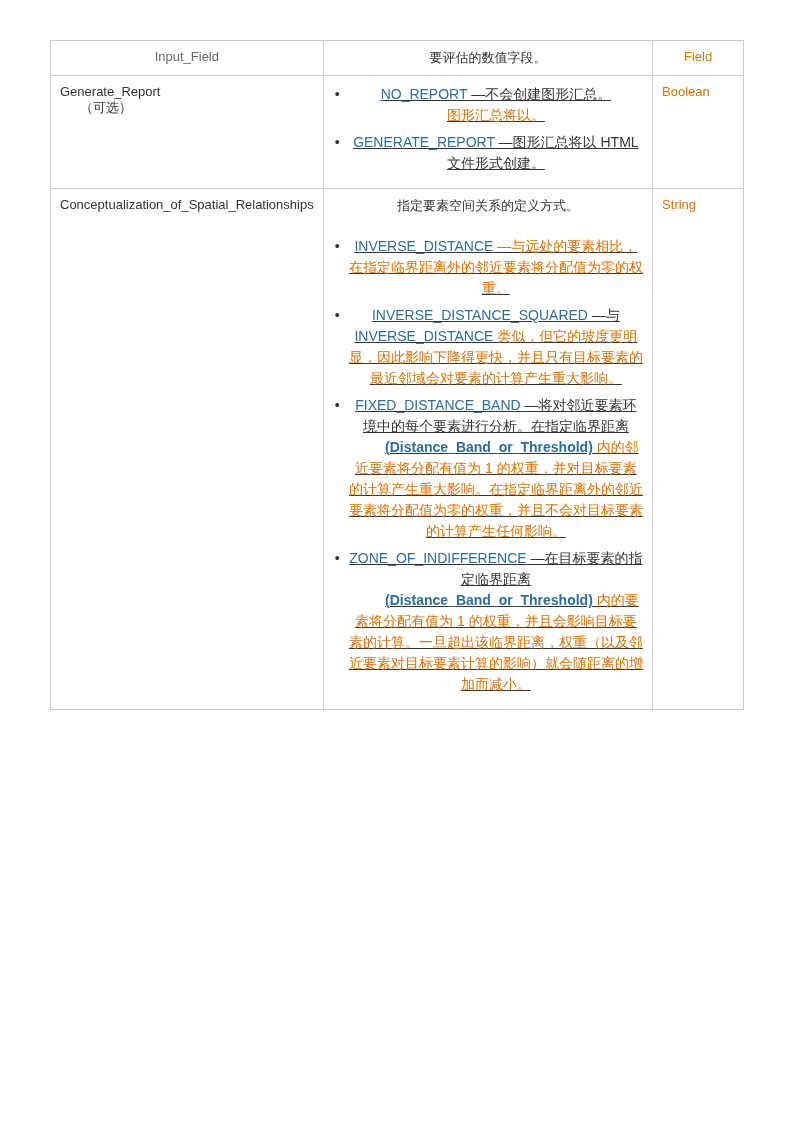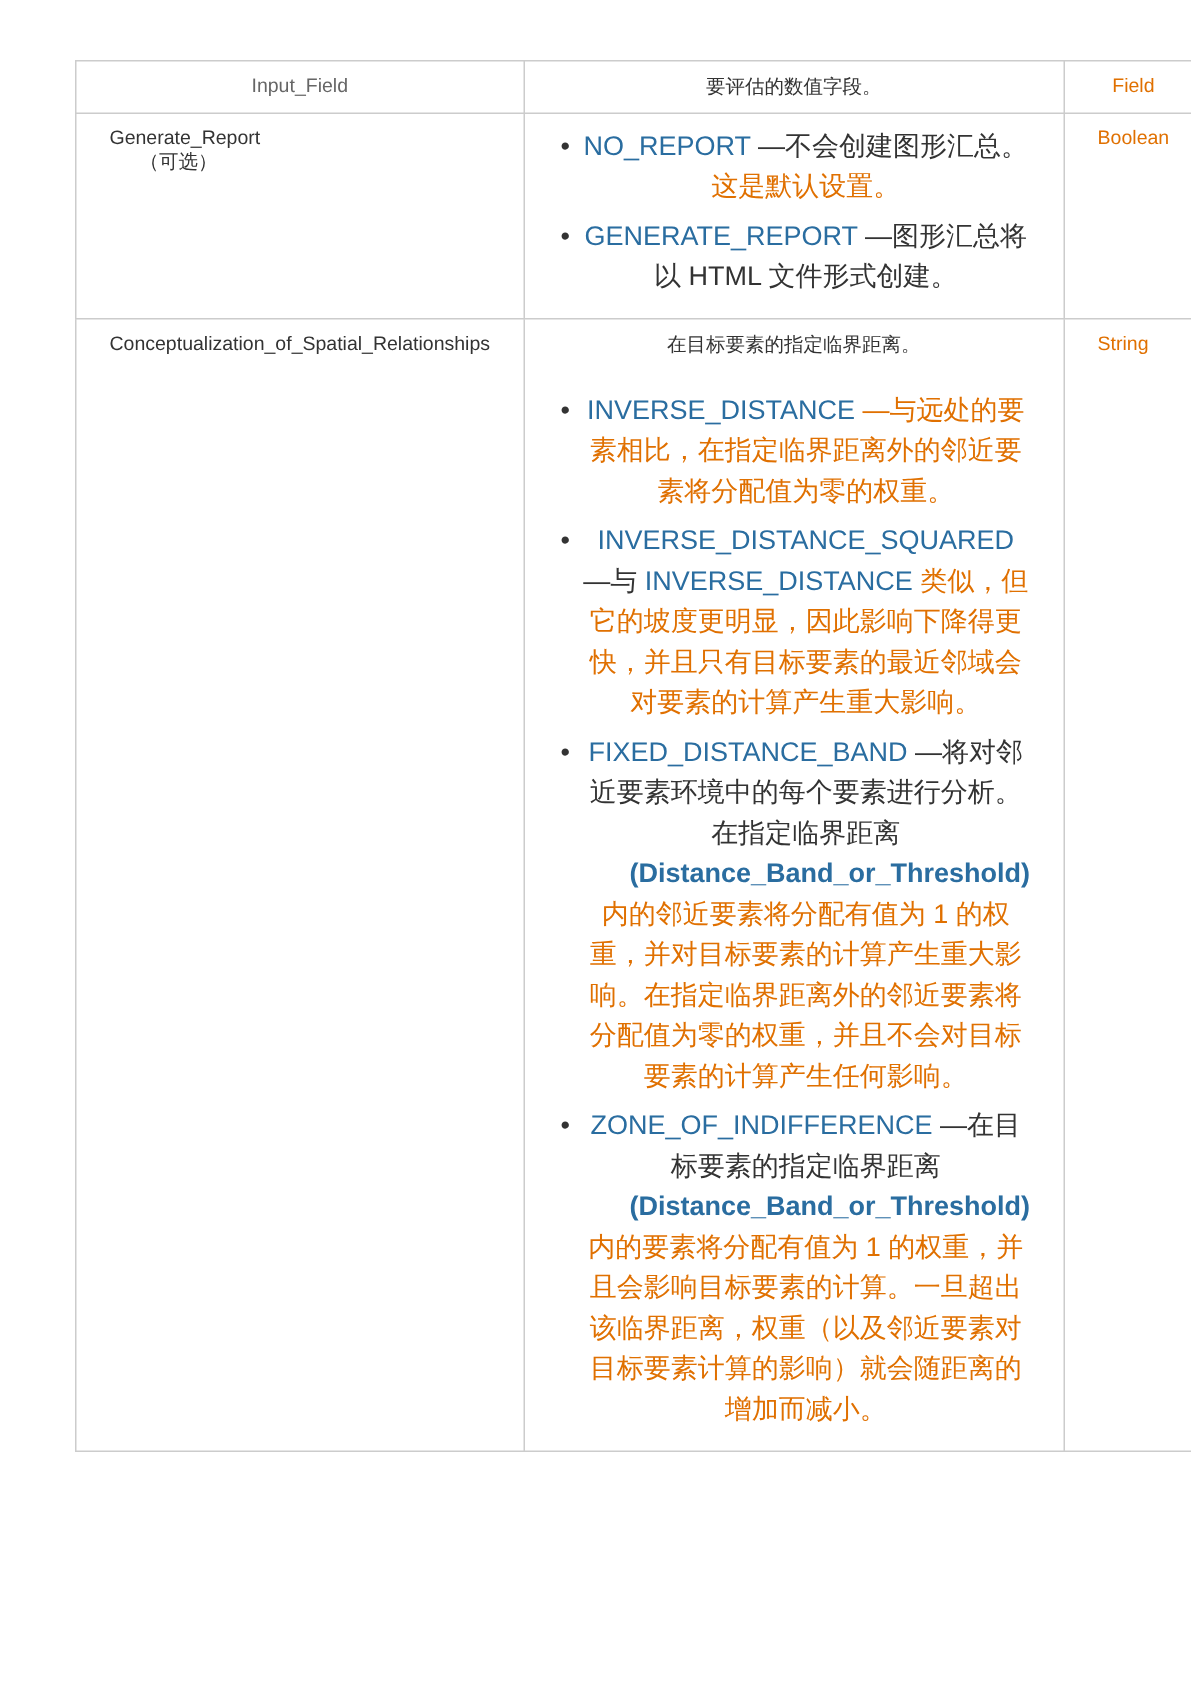--- a/index.html
+++ b/index.html
@@ -17,21 +17,21 @@
       padding: 40px 50px;
     }
     .main-table {
       width: 100%;
       border-collapse: collapse;
       border: 1px solid #ccc;
     }
     .main-table th,
     .main-table td {
       border: 1px solid #ccc;
-      padding: 8px 22px;
+      padding: 8px 9px;
       vertical-align: top;
     }
     .main-table thead th {
       background: #fff;
       font-weight: normal;
     }
     .col-field {
       width: 200px;
     }
     .col-desc {
@@ -73,23 +73,24 @@
     }
     .bullet-list {
       list-style: none;
       padding: 0;
       margin: 0;
     }
     .bullet-list li {
       position: relative;
       padding-left: 16px;
       margin-bottom: 6px;
-      font-size: 18px;
+      font-size: 14px;
       line-height: 1.5;
       color: #333;
+      text-decoration: underline;
     }
     .bullet-list li::before {
       content: "•";
       position: absolute;
       left: 2px;
       top: 0;
       color: #333;
     }
     .orange-text {
       color: #E07000;
@@ -112,29 +113,29 @@
       <th class="col-field header-input">Input_Field</th>
       <th class="col-desc header-desc">要评估的数值字段。</th>
       <th class="col-type header-field-type">Field</th>
     </tr>
   </thead>
   <tbody id="table-body">
   <tr>
         <td class="col-field"><span class="field-name">Generate_Report</span><br><span class="field-optional">（可选）</span></td>
         <td class="col-desc">
           <ul class="bullet-list">
-            <li><span class="inline-code">NO_REPORT</span><span> —不会创建图形汇总。</span><br><span class="orange-text">这是默认设置。</span></li>
+            <li><span class="inline-code">NO_REPORT</span><span> —不会创建图形汇总。</span><br><span class="orange-text">图形汇总将以。</span></li>
             <li><span class="inline-code">GENERATE_REPORT</span><span> —图形汇总将以 HTML 文件形式创建。</span></li>
           </ul>
         </td>
         <td class="col-type"><span class="type-boolean">Boolean</span></td>
       </tr>
       <tr>
         <td class="col-field"><span class="field-name">Conceptualization_of_Spatial_Relationships</span></td>
-        <td class="col-desc"><p class="desc-text">在目标要素的指定临界距离。</p><br><ul class="bullet-list">
+        <td class="col-desc"><p class="desc-text">指定要素空间关系的定义方式。</p><br><ul class="bullet-list">
             <li><span class="inline-code">INVERSE_DISTANCE</span><span class="orange-text"> —与远处的要素相比，在指定临界距离外的邻近要素将分配值为零的权重。</span></li>
             <li><span class="inline-code">INVERSE_DISTANCE_SQUARED</span><span> —与 </span><span class="inline-code">INVERSE_DISTANCE</span><span class="orange-text"> 类似，但它的坡度更明显，因此影响下降得更快，并且只有目标要素的最近邻域会对要素的计算产生重大影响。</span></li>
             <li><span class="inline-code">FIXED_DISTANCE_BAND</span><span> —将对邻近要素环境中的每个要素进行分析。在指定临界距离 </span><span class="bold-blue">(Distance_Band_or_Threshold)</span><span class="orange-text"> 内的邻近要素将分配有值为 1 的权重，并对目标要素的计算产生重大影响。在指定临界距离外的邻近要素将分配值为零的权重，并且不会对目标要素的计算产生任何影响。</span></li>
             <li><span class="inline-code">ZONE_OF_INDIFFERENCE</span><span> —在目标要素的指定临界距离 </span><span class="bold-blue">(Distance_Band_or_Threshold)</span><span class="orange-text"> 内的要素将分配有值为 1 的权重，并且会影响目标要素的计算。一旦超出该临界距离，权重（以及邻近要素对目标要素计算的影响）就会随距离的增加而减小。</span></li>
           </ul></td>
         <td class="col-type"><span class="type-boolean">String</span></td>
       </tr>
     </tbody>
 </table>
 

